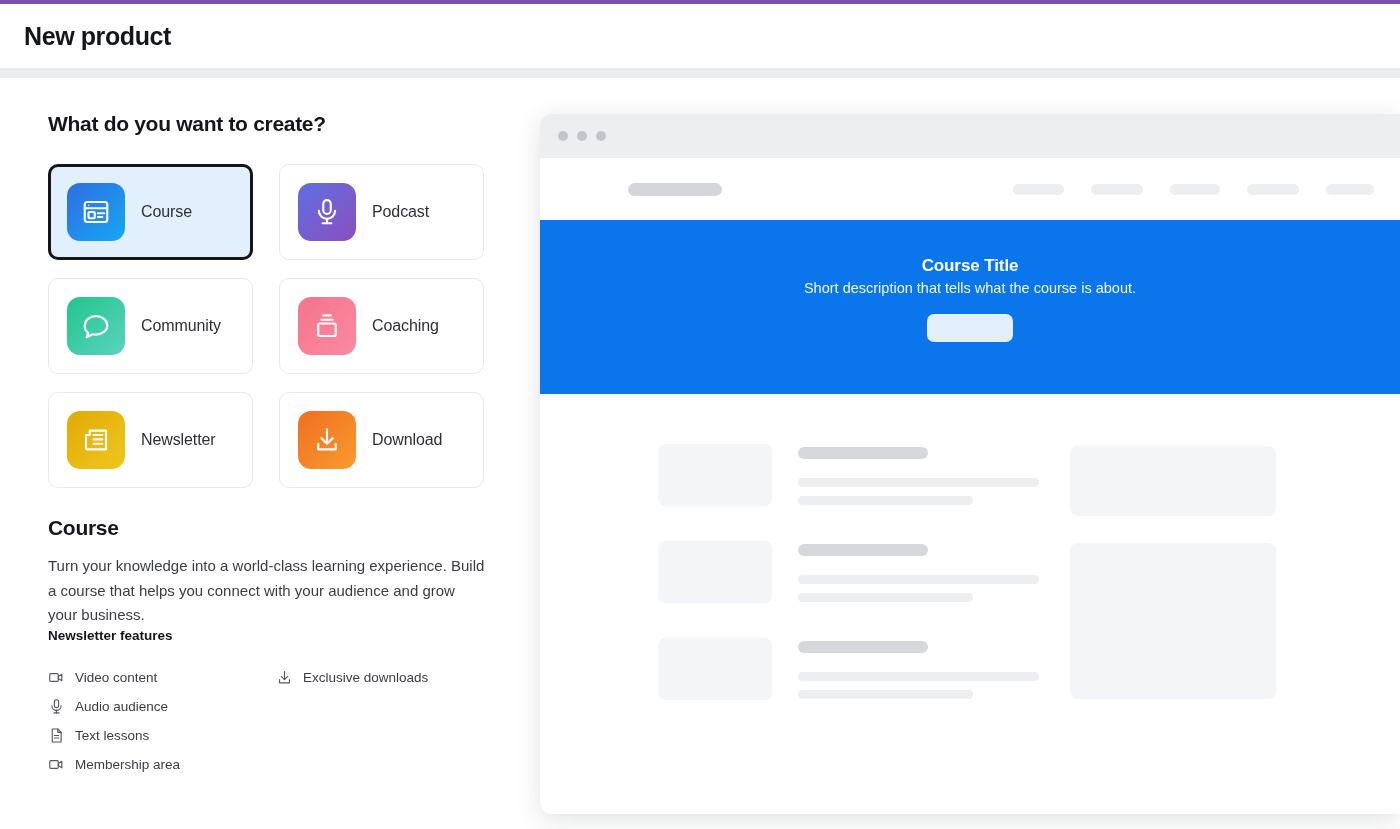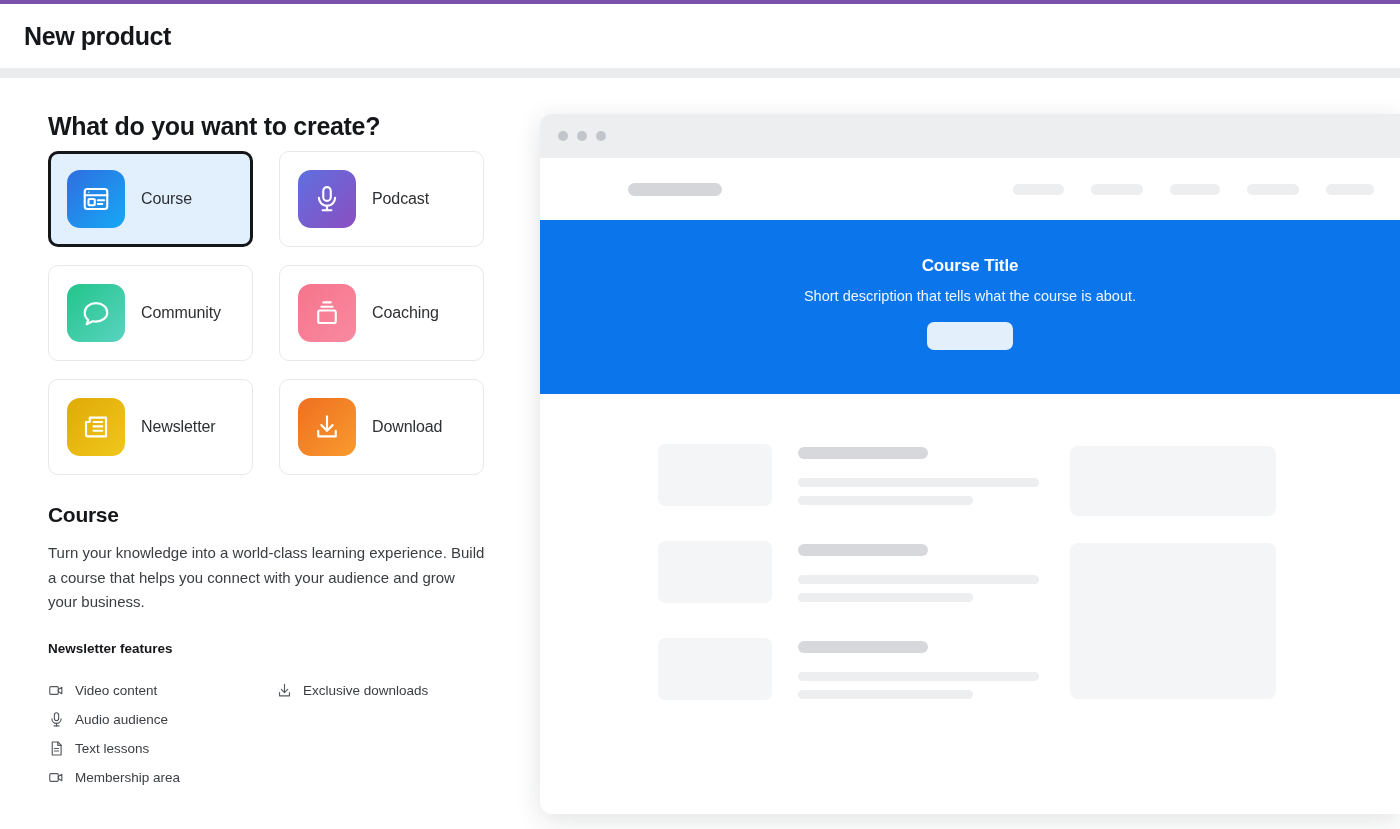--- a/index.html
+++ b/index.html
@@ -22,22 +22,22 @@
   .page-title { font-size: 25px; font-weight: bold; letter-spacing: -0.4px; color: #14161a; }
 
   .header-divider { height: 10px; background: #ebecee; width: 100%; }
 
   .content-area { display: flex; height: 751px; background: #ffffff; }
 
   
   .left-col { width: 540px; padding: 34px 40px 0 48px; flex: none; }
 
   .section-question {
-    font-size: 25px; font-weight: bold; letter-spacing: -0.3px;
-    color: #14161a; margin-bottom: 10px;
+    font-size: 21px; font-weight: bold; letter-spacing: -0.3px;
+    color: #14161a; margin-bottom: 28px;
   }
 
   .type-grid {
     display: grid;
     grid-template-columns: 205px 205px;
     gap: 18px 26px;
     margin-bottom: 28px;
   }
   .type-card {
     height: 96px;
@@ -69,21 +69,21 @@
   .ic-coaching   { background: linear-gradient(135deg, #f5748c 0%, #f98aa0 100%); }
   .ic-newsletter { background: linear-gradient(135deg, #e0aa07 0%, #f0c71c 100%); }
   .ic-download   { background: linear-gradient(135deg, #ef6f20 0%, #f99b2e 100%); }
 
   .detail-title {
     font-size: 21px; font-weight: bold; letter-spacing: -0.3px;
     color: #14161a; margin-bottom: 14px;
   }
   .detail-desc {
     font-size: 15px; line-height: 24.5px; color: #3a3d42;
-    max-width: 440px; margin-bottom: 26px;
+    max-width: 440px; 
   }
   .features-heading {
     font-size: 13.5px; font-weight: bold; color: #14161a; margin-bottom: 14px;
   }
   .features-grid {
     display: grid;
     grid-template-columns: 228px 228px;
     grid-auto-flow: column;
     grid-template-rows: repeat(4, 29px);
     column-gap: 0;
@@ -120,21 +120,21 @@
   .nav-pill.w1 { width: 51px; } .nav-pill.w2 { width: 52px; }
   .nav-pill.w3 { width: 50px; } .nav-pill.w4 { width: 52px; }
   .nav-pill.w5 { width: 48px; }
 
   .hero {
     background: #0b76eb; height: 174px;
     display: flex; flex-direction: column; align-items: center;
     padding-top: 36px;
   }
   .hero-title { font-size: 17px; font-weight: bold; color: #ffffff; letter-spacing: -0.1px; }
-  .hero-desc { font-size: 14.5px; color: #f0f6fe; margin-top: 12px; }
+  .hero-desc { font-size: 14.5px; color: #f0f6fe; margin-top: 4px; }
   .hero-cta { width: 86px; height: 28px; border-radius: 7px; background: #e3f0fb; margin-top: 18px; cursor: pointer; }
 
   .site-body { padding: 50px 0 0 118px; display: flex; }
   .body-main { width: 380px; }
   .sk-row { display: flex; margin-bottom: 27px; }
   .sk-thumb { width: 114px; height: 62px; border-radius: 7px; background: #f4f5f6; flex: none; margin-right: 26px; }
   .sk-lines { padding-top: 3px; }
   .sk-title { height: 12px; border-radius: 6px; background: #d6d8dc; width: 130px; margin-bottom: 19px; }
   .sk-line { height: 9px; border-radius: 5px; background: #eceef0; margin-bottom: 9px; }
   .sk-line.long { width: 241px; } .sk-line.short { width: 175px; }

